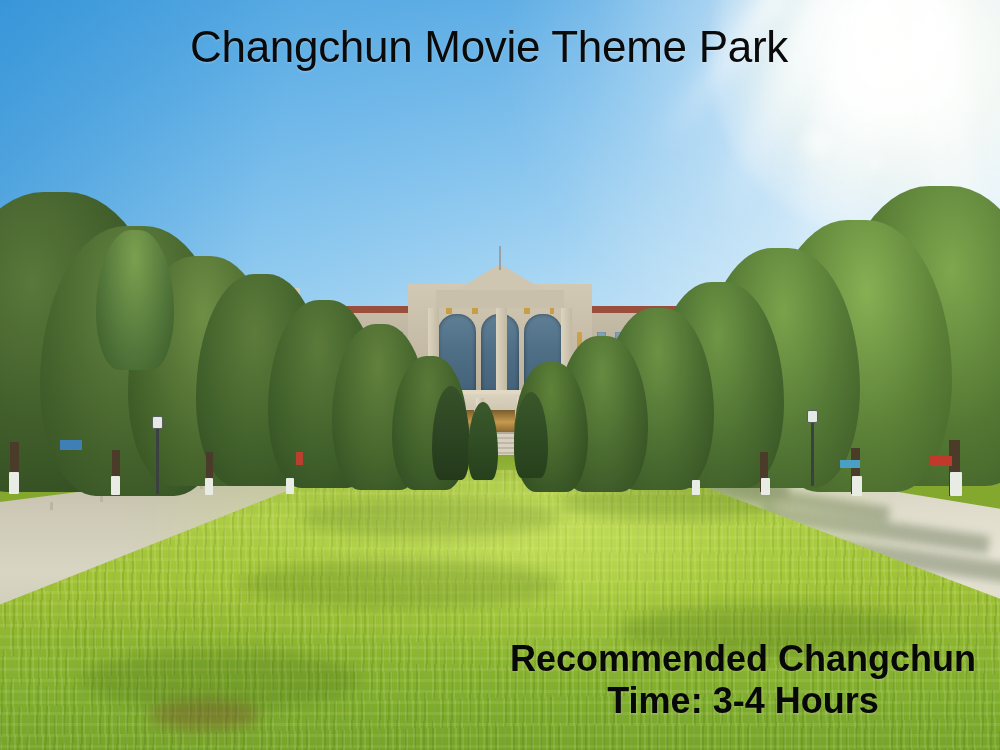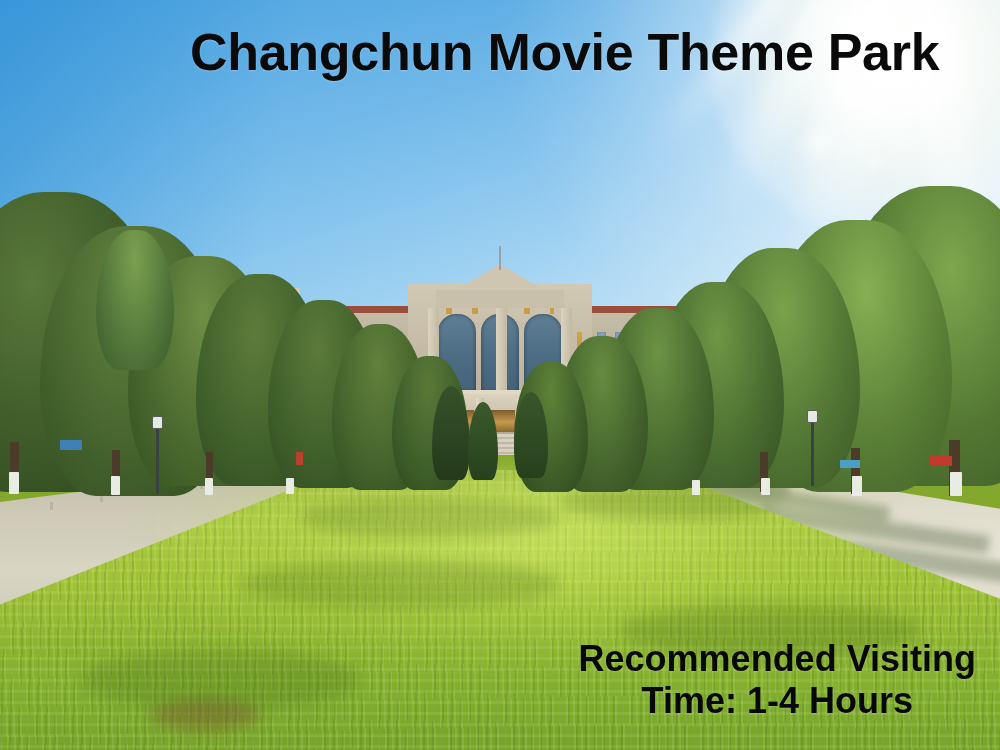--- a/index.html
+++ b/index.html
@@ -101,21 +101,21 @@
   .shadow-stripe{position:absolute;background:rgba(35,60,20,.30);filter:blur(4px);}
   .bollard{position:absolute;width:3px;height:8px;background:#b9b5a4;}
 
   
   .badge{position:absolute;left:20px;top:24px;width:113px;height:38px;
     border:2px solid rgba(255,255,255,.52);border-radius:17px;
     display:flex;align-items:center;justify-content:center;
     color:rgba(255,255,255,.80);font-size:22px;letter-spacing:1px;
     background:rgba(255,255,255,.07);}
   .title{position:absolute;left:190px;top:22px;color:#0a0a0a;
-    font-size:52px;font-weight:bold;letter-spacing:-.3px;white-space:nowrap;
+    font-size:44px;font-weight:normal;letter-spacing:-.3px;white-space:nowrap;
     text-shadow:0 1px 2px rgba(255,255,255,.25);}
   .footnote{position:absolute;right:24px;bottom:28px;color:#080808;
     font-size:36px;font-weight:bold;line-height:1.17;text-align:center;white-space:nowrap;
     text-shadow:0 1px 2px rgba(255,255,255,.18);}
 </style>
 </head>
 <body>
 
 <div id="stage">
 
@@ -329,17 +329,17 @@
 
   <div class="bollard" style="left:296px;top:452px;width:7px;height:13px;background:#b8402e;"></div>
   <div class="bollard" style="left:60px;top:440px;width:22px;height:10px;background:#3e7fb5;"></div>
   <div class="bollard" style="right:48px;top:456px;width:22px;height:10px;background:#c0392b;"></div>
   <div class="bollard" style="right:140px;top:460px;width:20px;height:8px;background:#4a9fc4;"></div>
 
 
   <div class="title">Changchun Movie Theme Park</div>
 
   <div class="footnote">
-    <div>Recommended Visiting</div>
-    <div>Time: 1-4 Hours</div>
+    <div>Recommended Changchun</div>
+    <div>Time: 3-4 Hours</div>
   </div>
 
 </div>
 
 </body></html>

